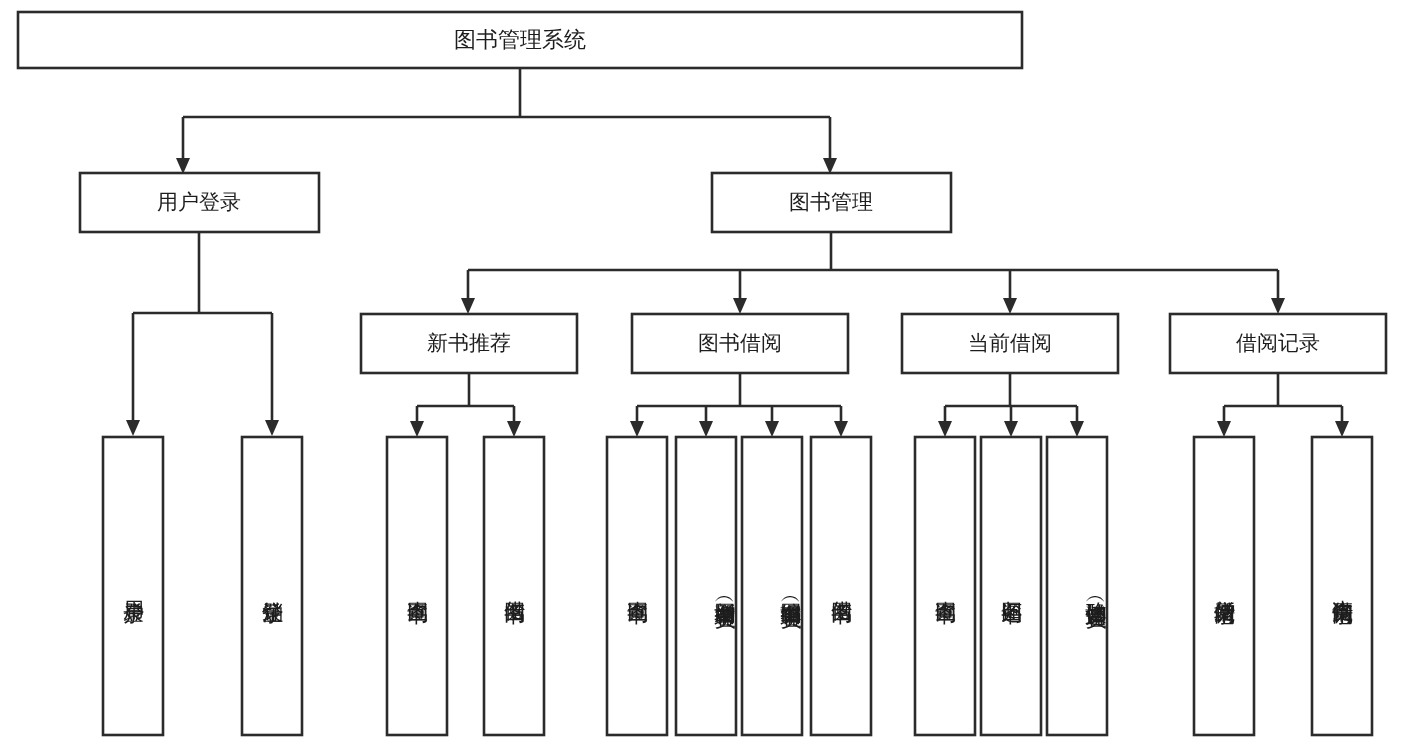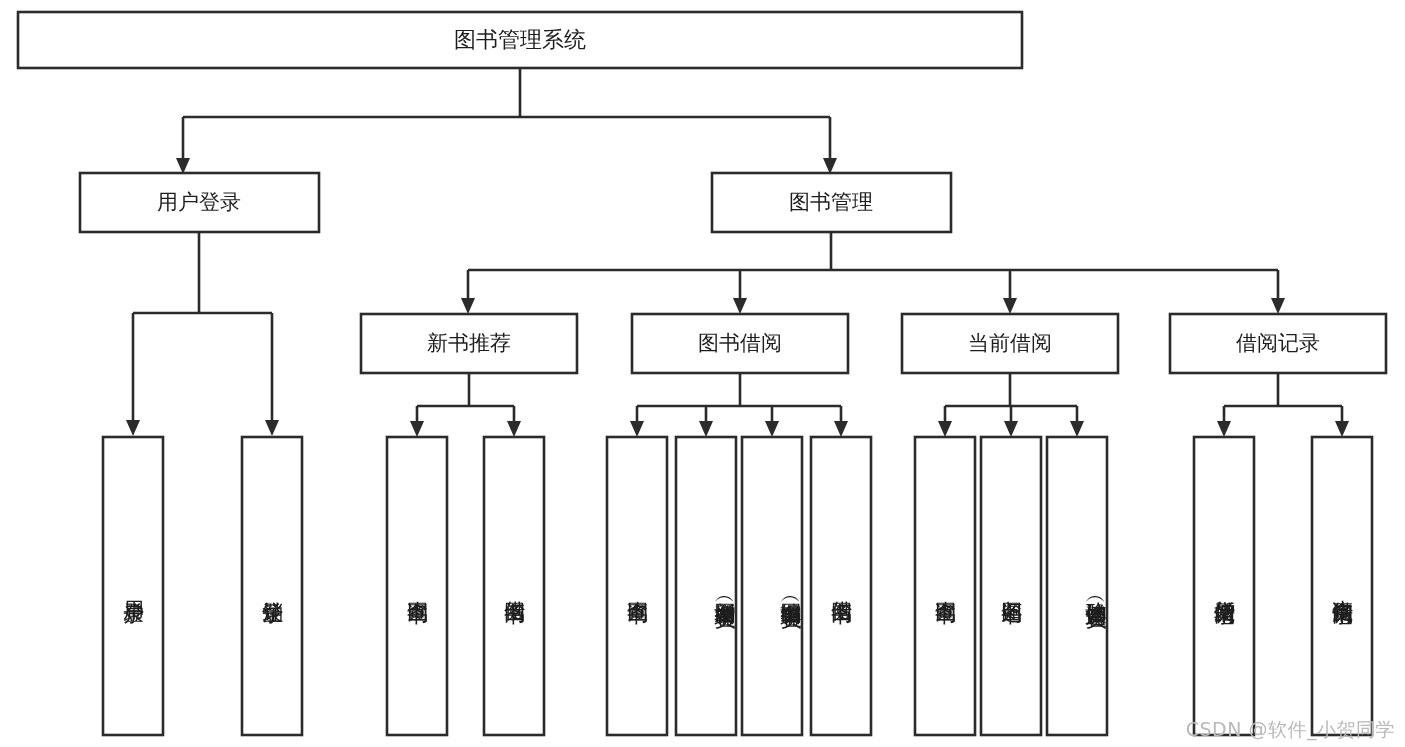--- a/index.html
+++ b/index.html
@@ -209,15 +209,14 @@
   <div class="leaf-label" style="left:742px;top:443px;width:60px;height:292px;">编辑图书（管理员）</div>
   <div class="leaf-label centered" style="left:811px;top:437px;width:60px;height:298px;">借阅图书</div>
 
   <div class="leaf-label centered" style="left:915px;top:437px;width:60px;height:298px;">查询图书</div>
   <div class="leaf-label centered" style="left:981px;top:437px;width:60px;height:298px;">归还图书</div>
   <div class="leaf-label" style="left:1047px;top:443px;width:60px;height:292px;">确认归还（管理员）</div>
 
   <div class="leaf-label centered" style="left:1194px;top:437px;width:60px;height:298px;">新增借阅记录</div>
   <div class="leaf-label centered" style="left:1312px;top:437px;width:60px;height:298px;">查询借阅记录</div>
 
-  <div class="watermark">CSDN @软件_小贺同学</div>
 
 </div>
 
 </body></html>

